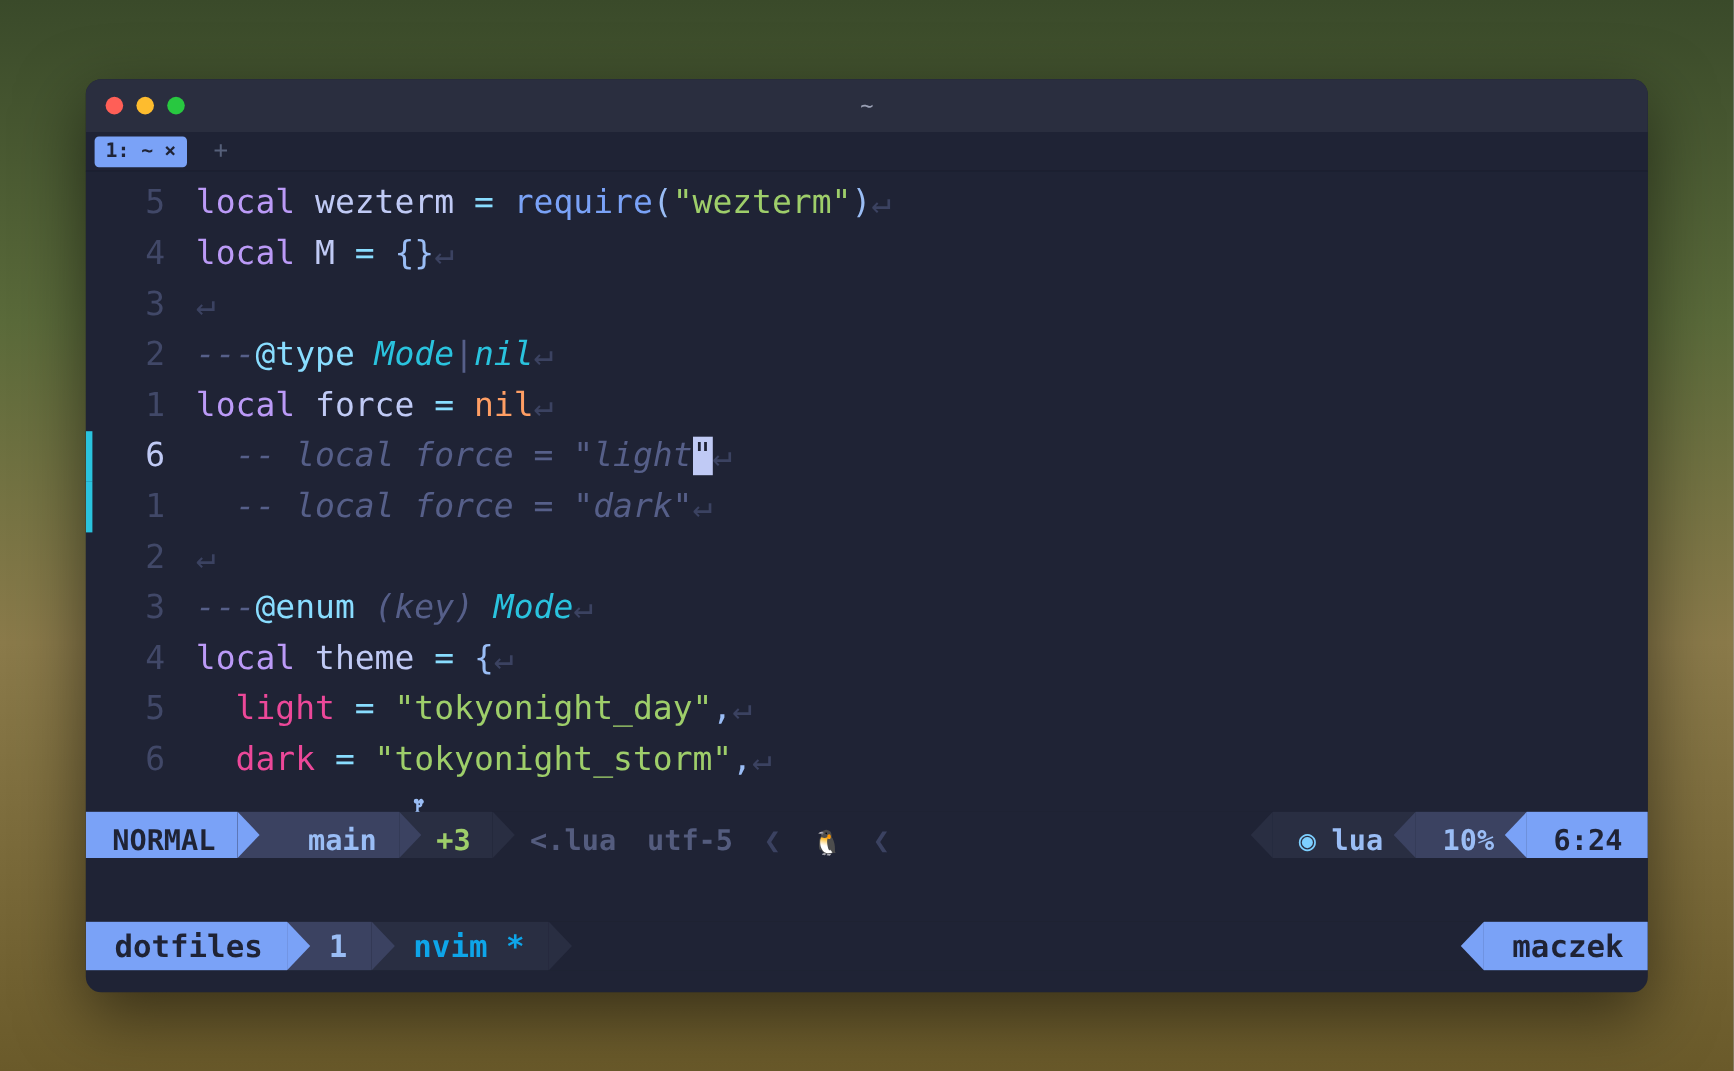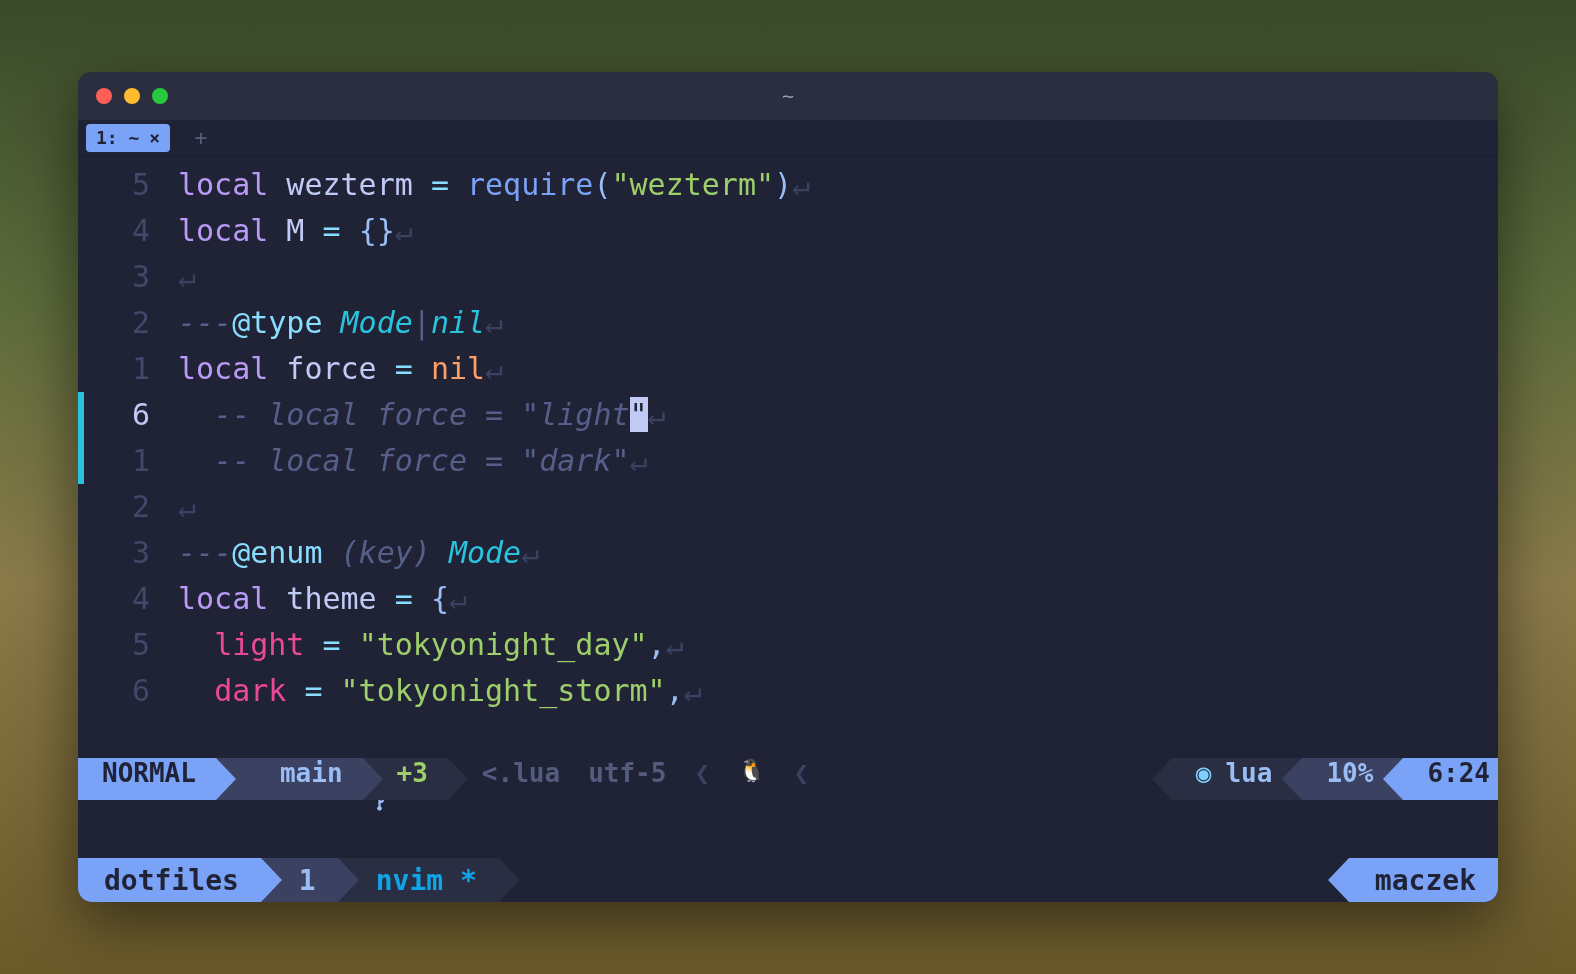--- a/index.html
+++ b/index.html
@@ -89,21 +89,21 @@
   .ident { color: #ec4899; }
   .cursor { background: #c0caf5; color: #1f2335; }
   .statusline {
     height: 42px;
     display: flex;
     font-size: 26px;
     font-weight: 600;
     align-items: stretch;
   }
   .seg {
-    display: flex; align-items: flex-start;
+    display: flex; align-items: flex-end;
     padding: 0 20px 0 24px;
     position: relative;
     white-space: pre;
   }
   .seg.arrow-r::after {
     content: ""; position: absolute; right: -20px; top: 0;
     border-top: 21px solid transparent;
     border-bottom: 21px solid transparent;
     border-left: 20px solid var(--bg);
     z-index: 2;
@@ -114,29 +114,30 @@
     border-bottom: 21px solid transparent;
     border-right: 20px solid var(--bg);
     z-index: 2;
   }
   .mode    { --bg:#7aa2f7; background:var(--bg); color:#1f2335; }
   .branch  { --bg:#3b4261; background:var(--bg); color:#9abdf5; padding-left: 34px; gap: 12px;}
   .diff    { --bg:#292e42; background:var(--bg); color:#9ece6a; padding-left: 34px;}
   .mid     { flex:1; background:#1f2335; color:#545c7e; padding-left: 34px; gap: 28px;}
   .ft      { --bg:#292e42; background:var(--bg); color:#9abdf5; gap:14px; padding-right: 30px;}
   .pct     { --bg:#3b4261; background:var(--bg); color:#9abdf5; padding-right: 30px;}
-  .pos     { --bg:#7aa2f7; background:var(--bg); color:#1f2335; padding-right: 8px;}
+  .pos     { --bg:#7aa2f7; background:var(--bg); color:#1f2335; padding-right: 23px;}
   .gap { height: 58px; background:#1f2335; }
   .tmuxline {
     height: 44px;
     display: flex;
     font-size: 28px;
     font-weight: 600;
     align-items: stretch;
     background: #1f2335;
+    margin-bottom: 20px;
   }
   .tseg {
     display: flex; align-items: center;
     padding: 0 22px 0 26px;
     position: relative;
     white-space: pre;
   }
   .tseg.arrow-r::after {
     content: ""; position: absolute; right: -21px; top: 0;
     border-top: 22px solid transparent;

